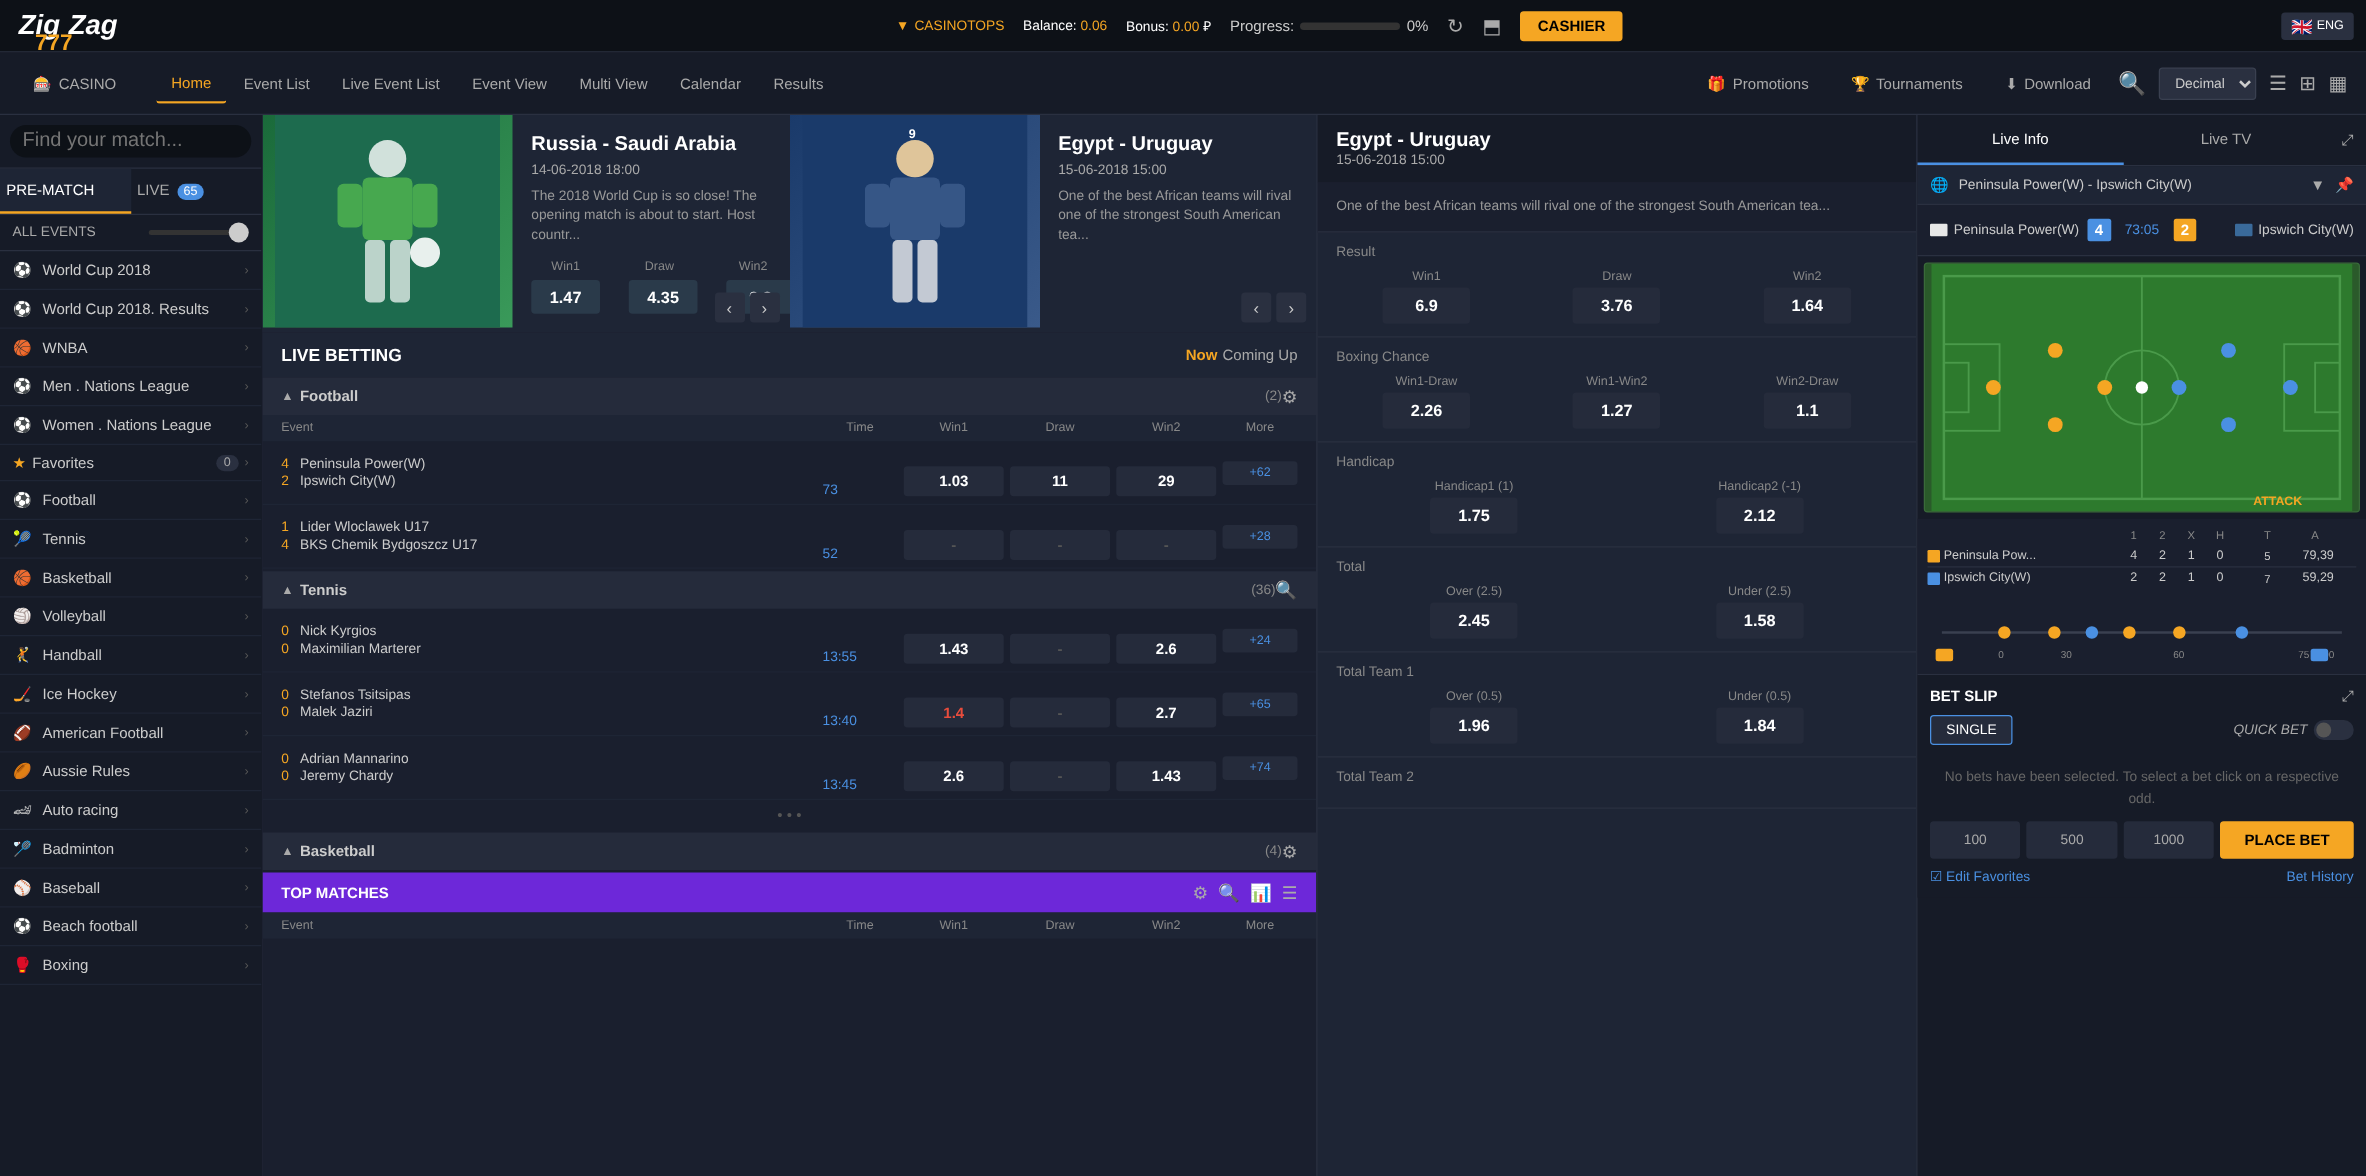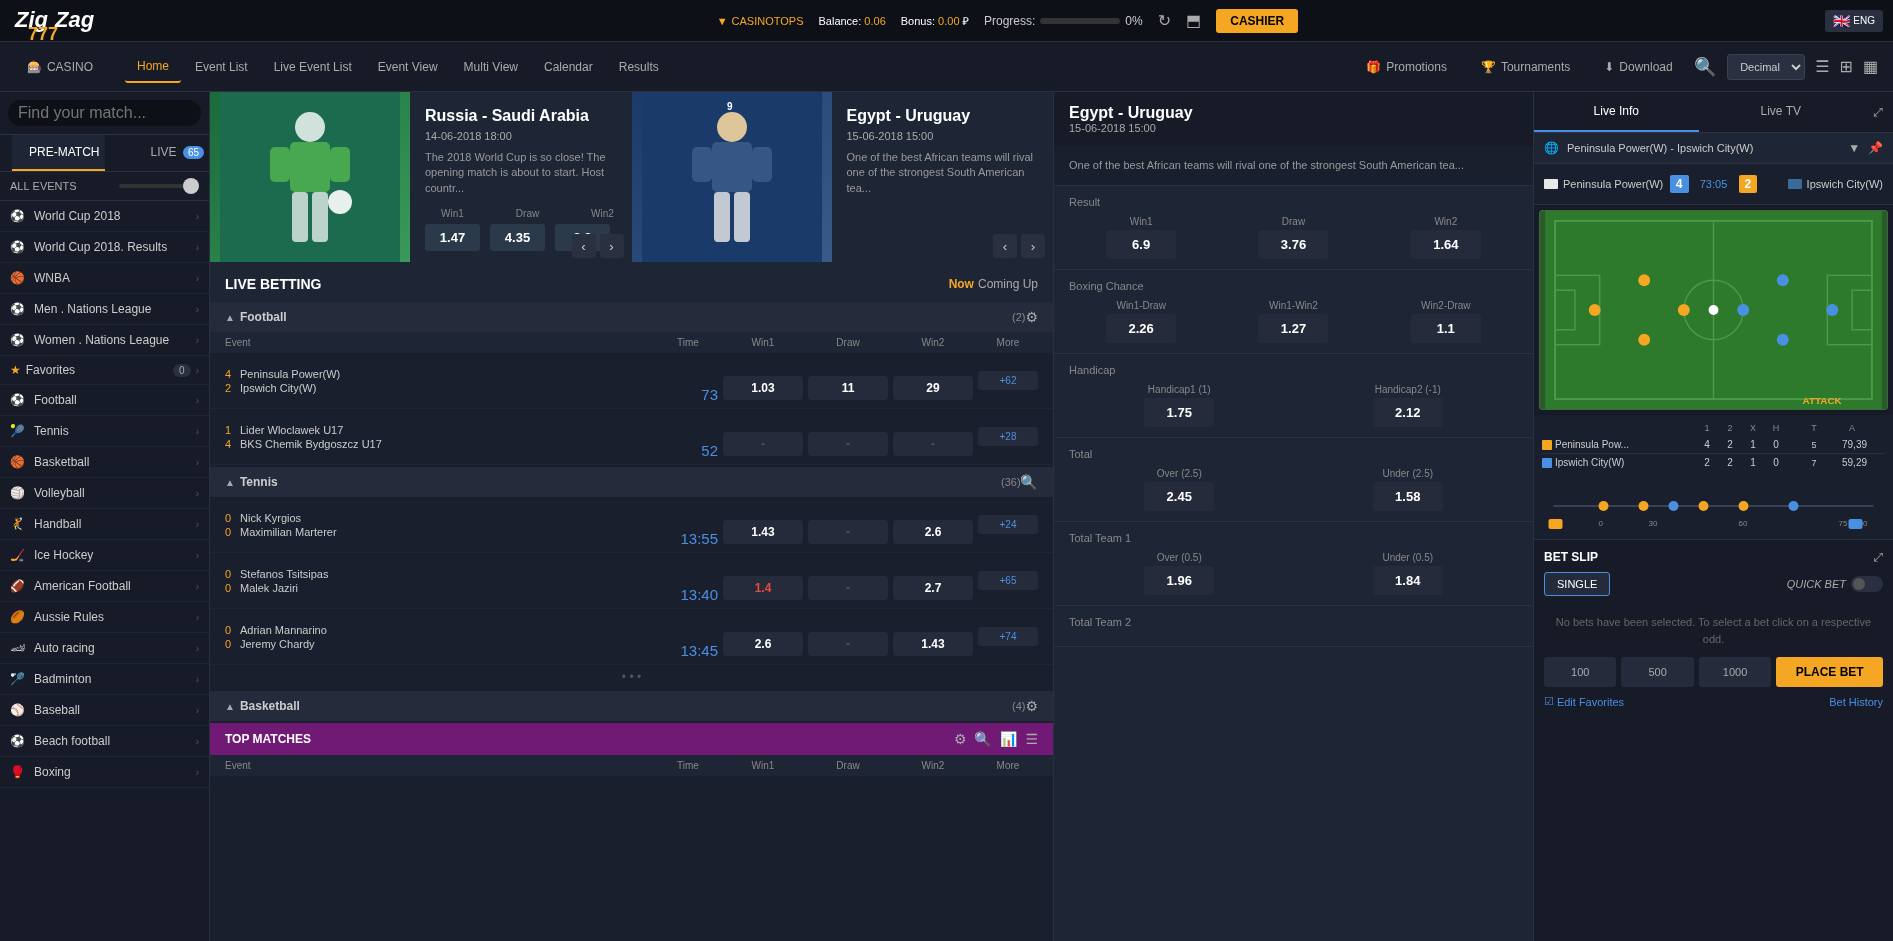--- a/index.html
+++ b/index.html
@@ -34,21 +34,21 @@
     .main-layout { display: flex; height: calc(941px - 92px); }
     
     
     .sidebar { width: 210px; background: #161b27; border-right: 1px solid #2a3040; overflow-y: auto; flex-shrink: 0; }
     .sidebar::-webkit-scrollbar { width: 4px; }
     .sidebar::-webkit-scrollbar-thumb { background: #3a4050; }
     .search-box { padding: 8px; border-bottom: 1px solid #2a3040; }
     .search-input-wrap { display: flex; align-items: center; background: #0d1117; border-radius: 15px; padding: 4px 10px; }
     .search-input { background: none; border: none; color: #ccc; font-size: 16px; flex: 1; outline: none; }
     .pre-live-tabs { display: flex; border-bottom: 1px solid #2a3040; }
-    .pre-live-tab { flex: 1; text-align: right; padding: 10px 5px; cursor: pointer; font-size: 12px; color: #aaa; margin-left: 12px; }
+    .pre-live-tab { flex: 1; text-align: left; padding: 10px 5px; cursor: pointer; font-size: 12px; color: #aaa; }
     .pre-live-tab.active { color: #fff; border-bottom: 2px solid #f5a623; background: #1e2535; }
     .live-badge { background: #4a90e2; color: #fff; border-radius: 10px; padding: 1px 5px; font-size: 10px; margin-left: 3px; }
     .all-events { padding: 8px 10px; color: #aaa; font-size: 11px; display: flex; align-items: center; justify-content: space-between; border-bottom: 1px solid #2a3040; }
     .slider-wrap { width: 80px; height: 4px; background: #333; border-radius: 2px; position: relative; }
     .slider-thumb { width: 16px; height: 16px; background: #ccc; border-radius: 50%; position: absolute; top: -6px; right: 0; }
     .sidebar-item { display: flex; align-items: center; padding: 7px 10px; cursor: pointer; border-bottom: 1px solid #1e2535; }
     .sidebar-item .sport-icon { width: 16px; height: 16px; margin-right: 8px; display: flex; align-items: center; justify-content: center; }
     .sidebar-item .sport-name { flex: 1; font-size: 12px; color: #ccc; }
     .sidebar-item .chevron { color: #555; font-size: 10px; }
     .sidebar-item .star-icon { color: #f5a623; margin-right: 5px; font-size: 12px; }
@@ -83,21 +83,21 @@
     .sport-group-name { flex: 1; font-size: 12px; color: #ccc; font-weight: bold; }
     .sport-group-count { color: #888; font-size: 11px; margin-left: 5px; }
     .sport-group-settings { color: #aaa; font-size: 14px; margin-left: auto; cursor: pointer; }
     
     .events-table-header { display: grid; grid-template-columns: 1fr 60px 80px 80px 80px 60px; padding: 5px 15px; background: #1e2535; font-size: 10px; color: #888; gap: 5px; }
     .event-row { display: grid; grid-template-columns: 1fr 60px 80px 80px 80px 60px; padding: 5px 15px; border-bottom: 1px solid #1e2535; align-items: center; gap: 5px; }
     .event-names { display: flex; flex-direction: column; gap: 2px; }
     .team-row { display: flex; align-items: center; gap: 5px; }
     .team-score { color: #f5a623; font-size: 11px; min-width: 10px; }
     .team-name { font-size: 11px; color: #ccc; }
-    .event-time { font-size: 15px; color: #4a90e2; text-align: right; margin-top: 28px; }
+    .event-time { font-size: 11px; color: #4a90e2; text-align: left; margin-top: 28px; }
     .odd-cell { background: #252b3b; border-radius: 3px; padding: 5px; text-align: center; font-size: 12px; font-weight: bold; color: #fff; cursor: pointer; margin-top: 14px; }
     .odd-cell.dash { color: #555; }
     .odd-cell.red { color: #e74c3c; }
     .more-btn { background: #252b3b; border: none; color: #4a90e2; border-radius: 3px; padding: 4px 5px; cursor: pointer; font-size: 10px; text-align: center; }
     
     
     .right-section { width: 480px; background: #1e2535; border-left: 1px solid #2a3040; overflow-y: auto; flex-shrink: 0; }
     .right-section::-webkit-scrollbar { width: 4px; }
     .right-section::-webkit-scrollbar-thumb { background: #3a4050; }
     .match-detail-header { display: flex; align-items: center; padding: 12px 15px; background: #161b27; }
@@ -142,21 +142,21 @@
     .toggle-thumb { width: 12px; height: 12px; background: #555; border-radius: 50%; position: absolute; top: 2px; left: 2px; }
     .no-bets-msg { font-size: 11px; color: #666; text-align: center; padding: 10px 0; line-height: 1.5; }
     .quick-amounts { display: flex; gap: 5px; margin-bottom: 8px; }
     .amount-btn { background: #252b3b; color: #aaa; border: none; border-radius: 3px; padding: 6px; flex: 1; cursor: pointer; font-size: 11px; }
     .place-bet-btn { background: #f5a623; color: #000; border: none; border-radius: 3px; padding: 8px; flex: 1.5; cursor: pointer; font-size: 12px; font-weight: bold; }
     .bet-slip-footer { display: flex; justify-content: space-between; margin-top: 5px; }
     .edit-fav-btn { background: none; border: none; color: #4a90e2; cursor: pointer; font-size: 11px; display: flex; align-items: center; gap: 3px; }
     .bet-history-btn { background: none; border: none; color: #4a90e2; cursor: pointer; font-size: 11px; }
     
     
-    .top-matches-header { display: flex; align-items: center; padding: 8px 15px; background: #701a75; }
+    .top-matches-header { display: flex; align-items: center; padding: 8px 15px; background: #6d28d9; }
     .top-matches-title { font-size: 12px; color: #fff; font-weight: bold; flex: 1; }
     .top-matches-icons { display: flex; gap: 8px; }
     .top-icon { color: #aaa; cursor: pointer; font-size: 14px; }
     
     
     ::-webkit-scrollbar { width: 5px; height: 5px; }
     ::-webkit-scrollbar-track { background: #1a1f2e; }
     ::-webkit-scrollbar-thumb { background: #3a4050; border-radius: 3px; }
     
     .collapse-icon { color: #aaa; margin-right: 5px; font-size: 10px; }
@@ -388,21 +388,21 @@
           <div class="featured-info">
             <div class="featured-title">Russia - Saudi Arabia</div>
             <div class="featured-date">14-06-2018 18:00</div>
             <div class="featured-desc">The 2018 World Cup is so close! The opening match is about to start. Host countr...</div>
             <div style="display:flex;flex-direction:column;gap:5px;">
               <div style="display:flex;gap:20px;">
                 <span style="font-size:10px;color:#888;min-width:55px;text-align:center;">Win1</span>
                 <span style="font-size:10px;color:#888;min-width:55px;text-align:center;">Draw</span>
                 <span style="font-size:10px;color:#888;min-width:55px;text-align:center;">Win2</span>
               </div>
-              <div style="display:flex;gap:10px;">
+              <div style="display:flex;gap:23px;">
                 <button class="odds-btn">1.47</button>
                 <button class="odds-btn">4.35</button>
                 <button class="odds-btn">9.2</button>
               </div>
             </div>
           </div>
         </div>
         <div style="position:absolute;bottom:8px;right:8px;display:flex;gap:4px;">
           <button class="nav-arrow">‹</button>
           <button class="nav-arrow">›</button>

